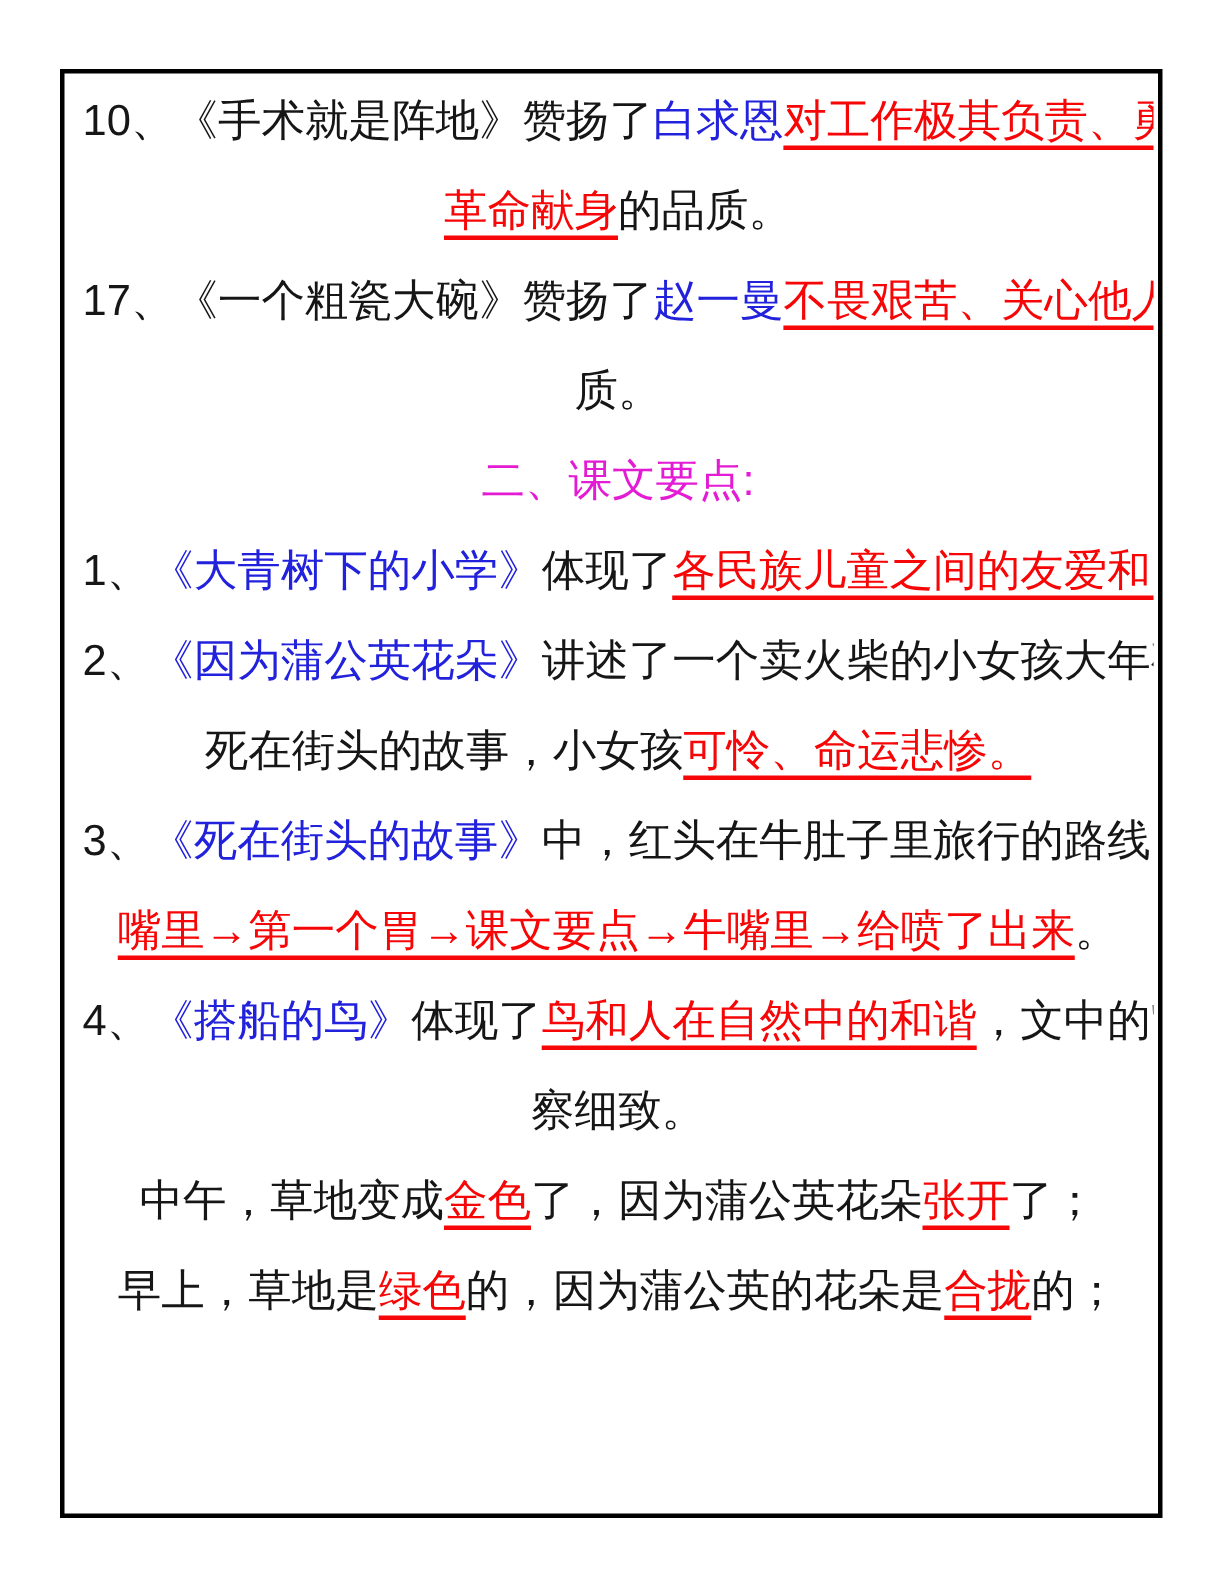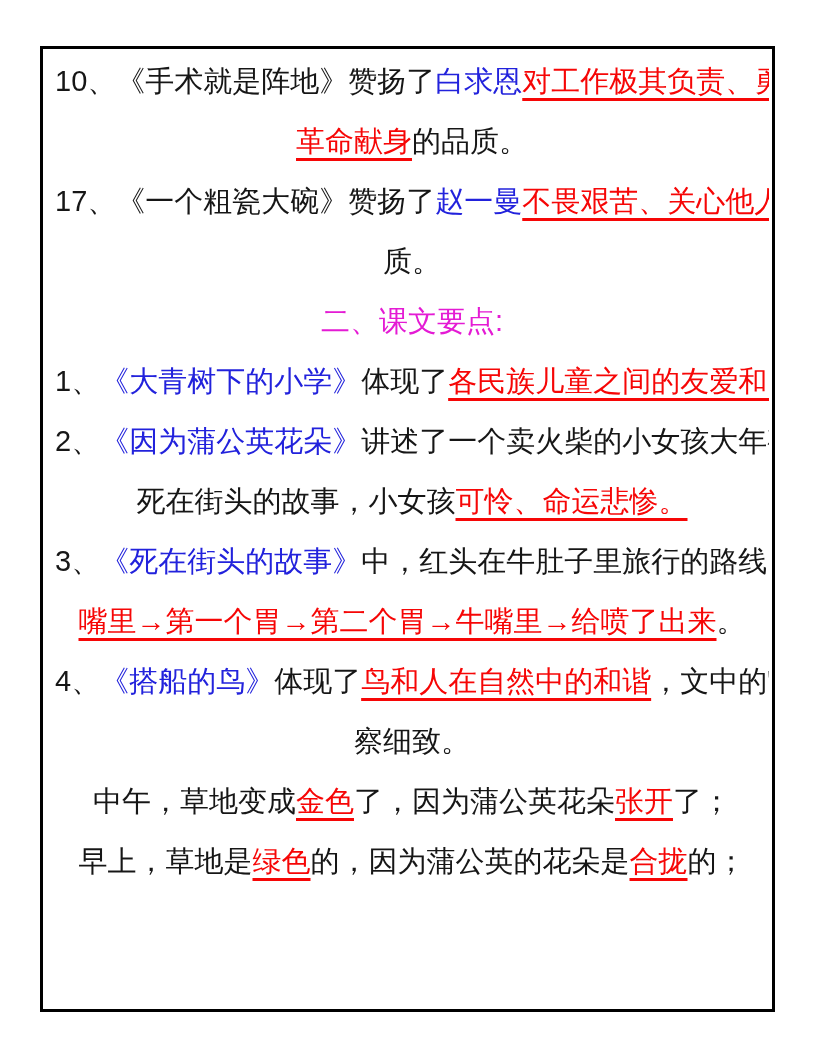--- a/index.html
+++ b/index.html
@@ -70,20 +70,20 @@
     <div>
         <div class="doc-line full"><span class="s-black">10、《手术就是阵地》赞扬了</span><span class="s-kai">白求恩</span><span class="s-red">对工作极其负责、勇于为</span></div>
         <div class="doc-line"><span class="s-red">革命献身</span><span class="s-black">的品质。</span></div>
         <div class="doc-line full"><span class="s-black">17、《一个粗瓷大碗》赞扬了</span><span class="s-kai">赵一曼</span><span class="s-red">不畏艰苦、关心他人</span></div>
         <div class="doc-line"><span class="s-black">质。</span></div>
         <div class="doc-line"><span class="s-magenta">二、课文要点:</span></div>
         <div class="doc-line full"><span class="s-black">1、</span><span class="s-kai">《大青树下的小学》</span><span class="s-black">体现了</span><span class="s-red">各民族儿童之间的友爱和团结。</span></div>
         <div class="doc-line full"><span class="s-black">2、</span><span class="s-kai">《因为蒲公英花朵》</span><span class="s-black">讲述了一个卖火柴的小女孩大年夜冻</span></div>
         <div class="doc-line"><span class="s-black">死在街头的故事，小女孩</span><span class="s-red">可怜、命运悲惨。</span></div>
         <div class="doc-line full"><span class="s-black">3、</span><span class="s-kai">《死在街头的故事》</span><span class="s-black">中，红头在牛肚子里旅行的路线：</span></div>
-        <div class="doc-line"><span class="s-red">嘴里→第一个胃→第二个胃→牛嘴里→给喷了出来</span><span class="s-black">。</span></div>
+        <div class="doc-line"><span class="s-red">嘴里→第一个胃→课文要点→牛嘴里→给喷了出来</span><span class="s-black">。</span></div>
         <div class="doc-line full"><span class="s-black">4、</span><span class="s-kai">《搭船的鸟》</span><span class="s-black">体现了</span><span class="s-red">鸟和人在自然中的和谐</span><span class="s-black">，文中的"我"观</span></div>
         <div class="doc-line"><span class="s-black">察细致。</span></div>
         <div class="doc-line"><span class="s-black">中午，草地变成</span><span class="s-red">金色</span><span class="s-black">了，因为蒲公英花朵</span><span class="s-red">张开</span><span class="s-black">了；</span></div>
         <div class="doc-line"><span class="s-black">早上，草地是</span><span class="s-red">绿色</span><span class="s-black">的，因为蒲公英的花朵是</span><span class="s-red">合拢</span><span class="s-black">的；</span></div>
       </div>
   </div>
 </div>
 
 </body></html>

